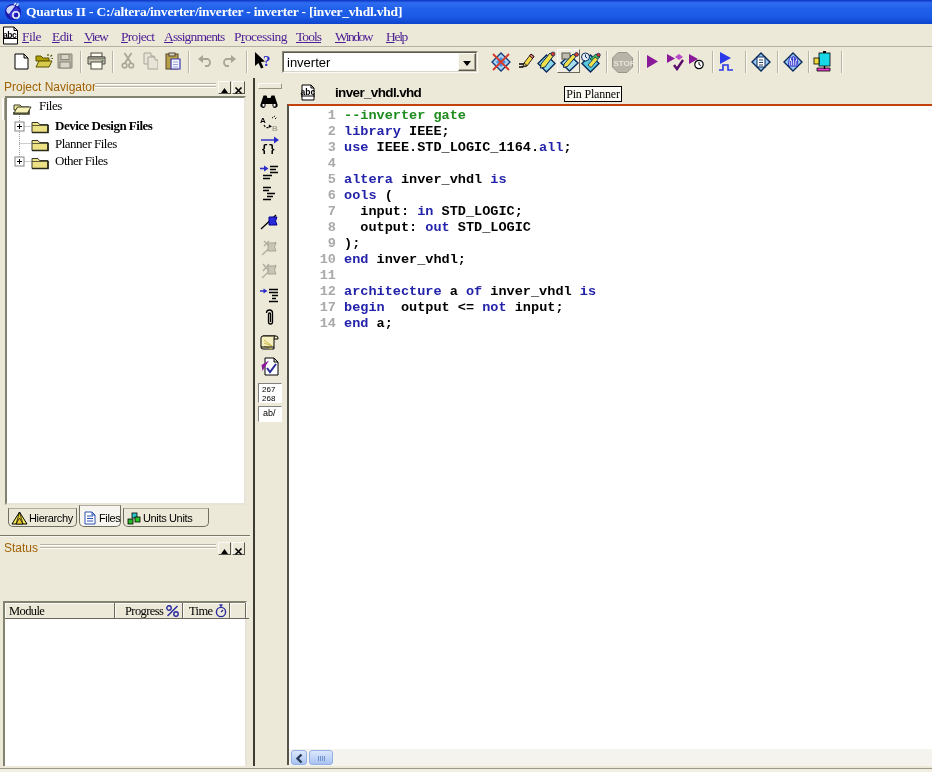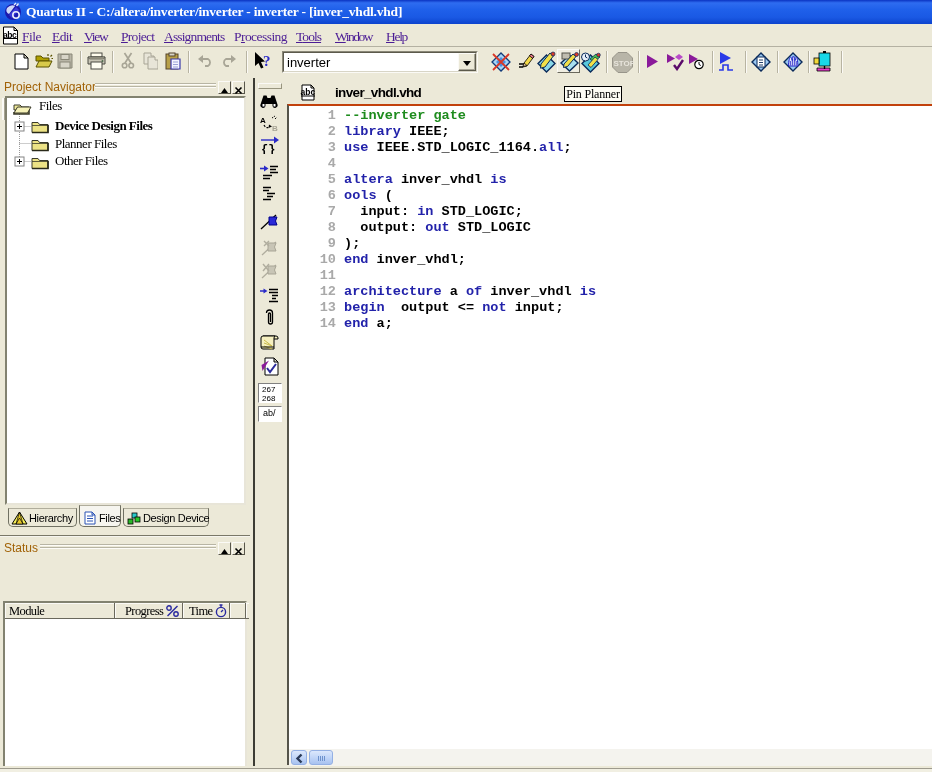--- a/index.html
+++ b/index.html
@@ -312,21 +312,21 @@
       <path d="M3 5 h6 M3 7.5 h6 M3 10 h6" stroke="#2a52b4"></path>
     </svg>
     <span class="lbl" style="left:19px;">Files</span>
   </div>
   <div class="abs btab" style="left:123px;width:86px;">
     <svg style="position:absolute;left:3px;top:3px" width="14" height="14" viewBox="0 0 14 14">
       <rect x="5" y="1" width="5" height="5" fill="#28c8c8" stroke="#000" stroke-width="0.8"></rect>
       <rect x="8" y="5" width="5" height="5" fill="#28c828" stroke="#000" stroke-width="0.8"></rect>
       <rect x="1" y="7" width="5" height="5" fill="#28b828" stroke="#000" stroke-width="0.8"></rect>
     </svg>
-    <span class="lbl" style="left:19px;">Design Device</span>
+    <span class="lbl" style="left:19px;">Units Units</span>
   </div>
 
   <div class="abs" style="left:0px;top:535px;width:250px;height:1px;background:#7a7868;"></div>
 <div class="abs" style="left:0px;top:536px;width:250px;height:1px;background:#f6f5ef;"></div>
 
   <div class="abs dockhead" style="left:4px;top:541px;text-align:right;">Status</div>
   <div class="abs griplines" style="left:40px;top:544px;width:176px;">
     <i></i>
     <i></i>
   </div>
@@ -452,21 +452,21 @@
 <span class="ln">3</span><span class="kw">use</span> IEEE.STD_LOGIC_1164.<span class="kw">all</span>;
 <span class="ln">4</span>
 <span class="ln">5</span><span class="kw">altera</span> inver_vhdl <span class="kw">is</span>
 <span class="ln">6</span><span class="kw">ools</span> (
 <span class="ln">7</span>  input: <span class="kw">in</span> STD_LOGIC;
 <span class="ln">8</span>  output: <span class="kw">out</span> STD_LOGIC
 <span class="ln">9</span>);
 <span class="ln">10</span><span class="kw">end</span> inver_vhdl;
 <span class="ln">11</span>
 <span class="ln">12</span><span class="kw">architecture</span> a <span class="kw">of</span> inver_vhdl <span class="kw">is</span>
-<span class="ln">13</span><span class="kw">begin</span>  output &lt;= <span class="kw">not</span> input;
+<span class="ln">17</span><span class="kw">begin</span>  output &lt;= <span class="kw">not</span> input;
 <span class="ln">14</span><span class="kw">end</span> a;</div>
   </div>
 
   <div class="abs" id="tooltip">Pin Planner</div>
 
   <div class="abs" style="left:287px;top:749px;width:2px;height:16px;background:#55544a;"></div>
   <div class="abs" id="hscroll">
     <div class="sbtn" style="left:2px;width:16px;">
       <svg width="16" height="15" viewBox="0 0 16 15">
         <path d="M9.5 3.5 L5.5 7.5 L9.5 11.5" fill="none" stroke="#2a3a58" stroke-width="2.4"></path>

